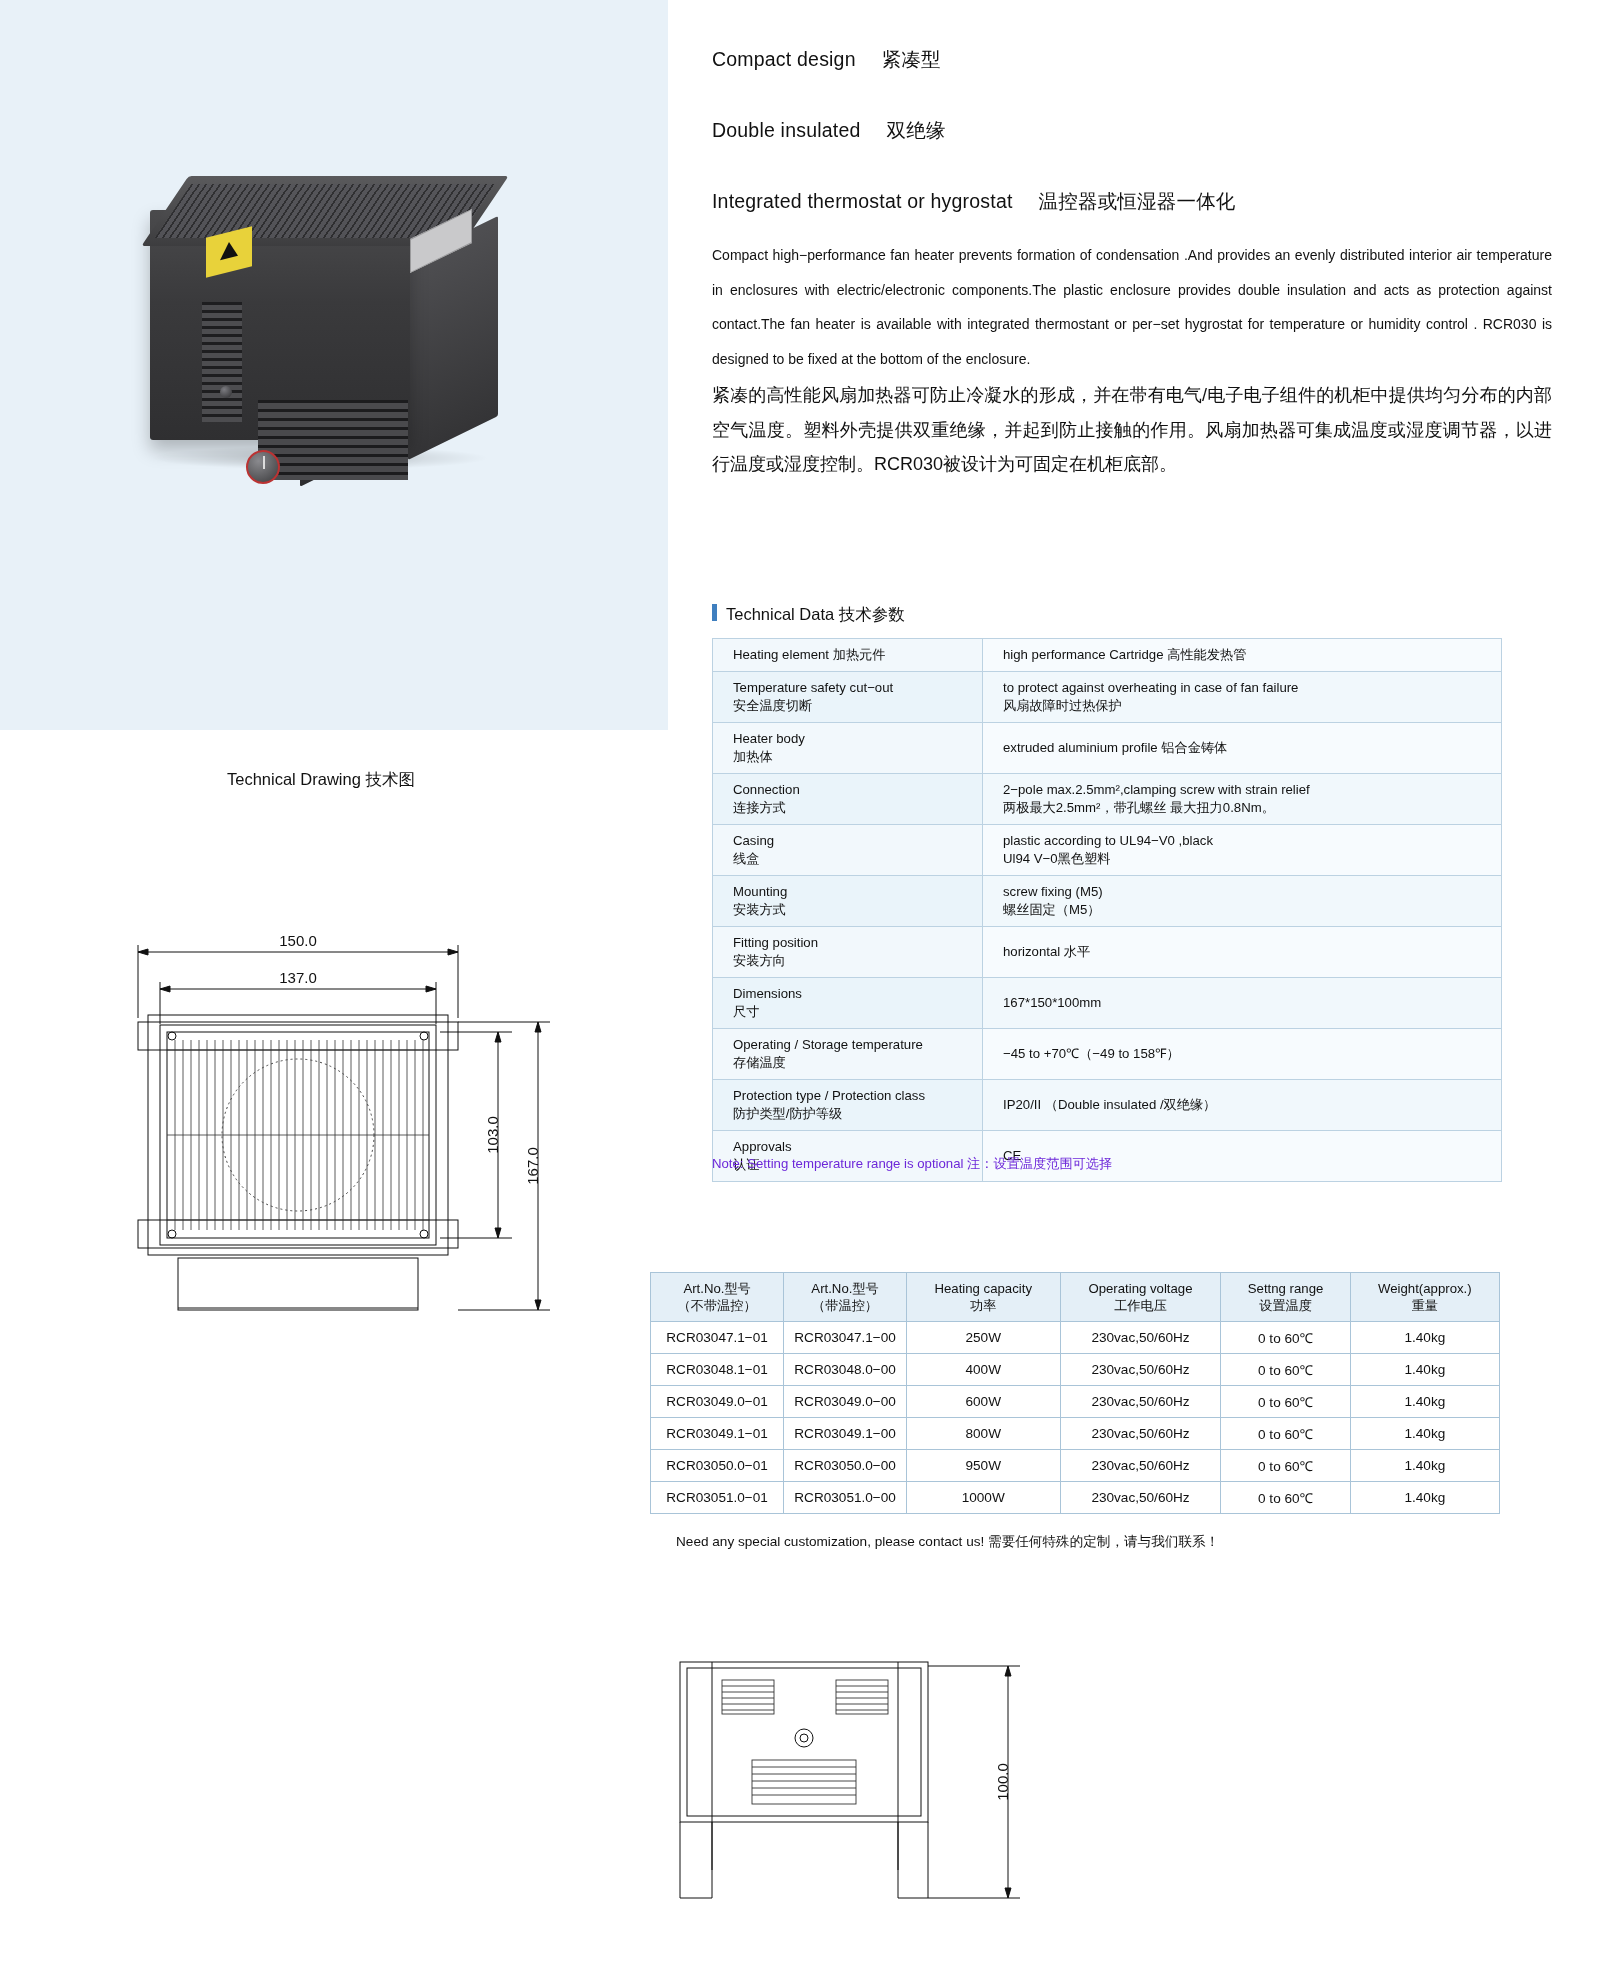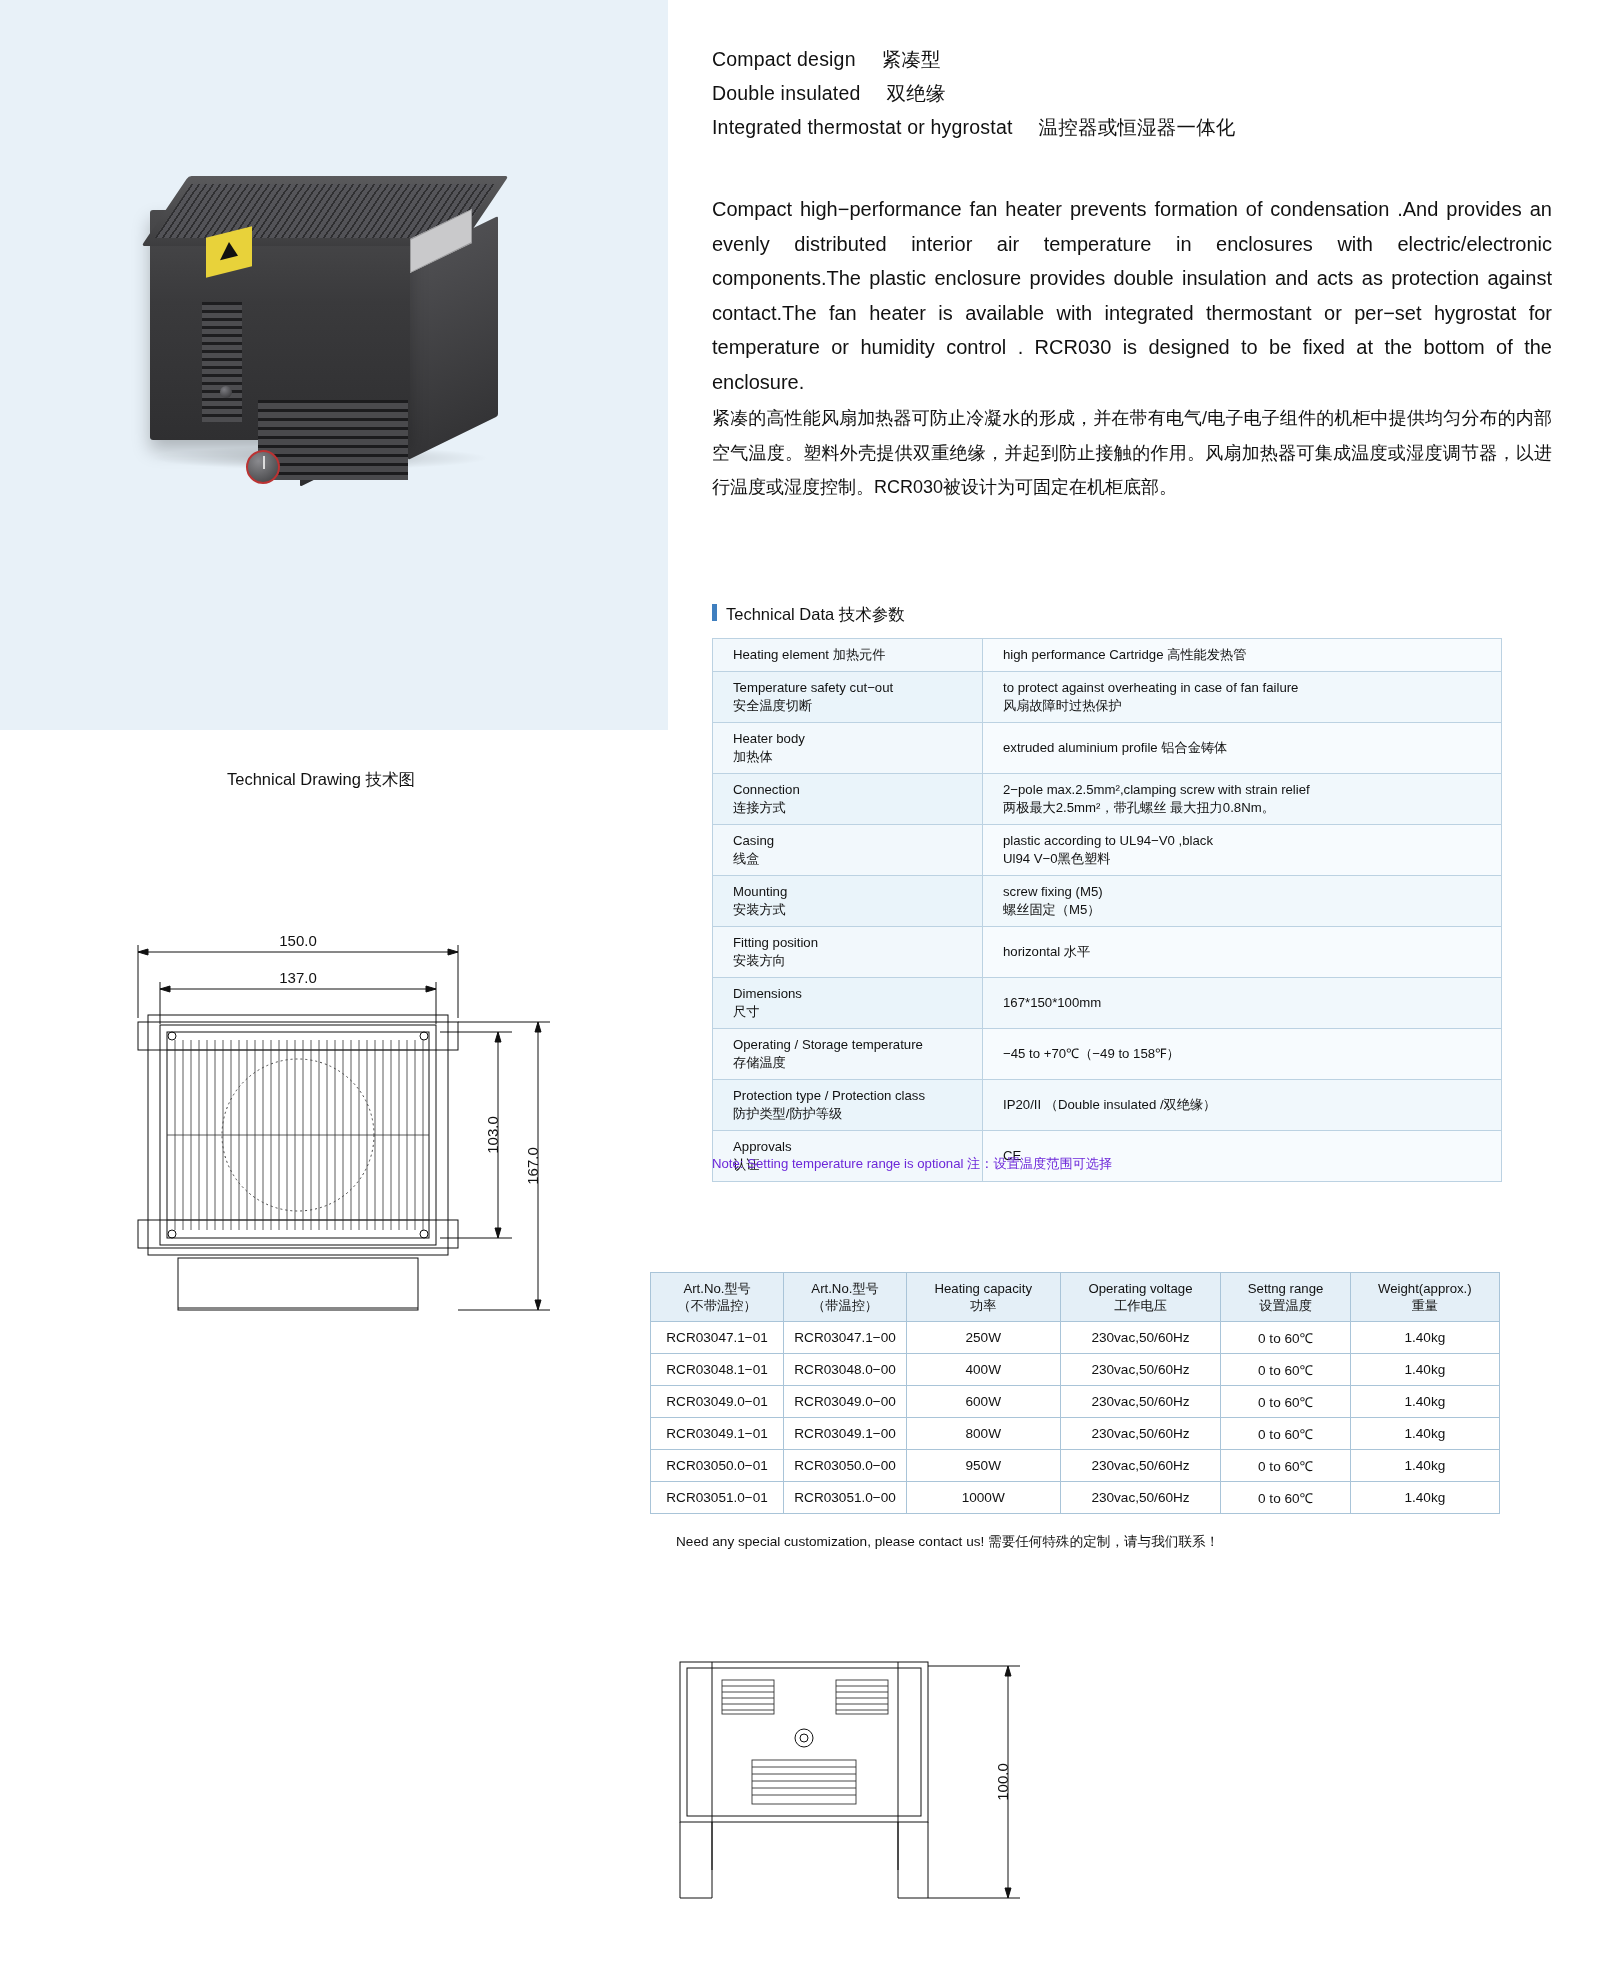--- a/index.html
+++ b/index.html
@@ -133,27 +133,28 @@
   #right-col {
     position: absolute;
     left: 712px; top: 0;
     width: 888px;
   }
   .headline {
     font-size: 19.5px;
     line-height: 34px;
     color: #111;
     letter-spacing: .2px;
+    margin-top: 37px;
   }
   .headline .cn { margin-left: 26px; }
   #headlines { margin-top: 42px; }
 
   #body-para {
-    margin-top: 48px;
-    font-size: 20px;
+    margin-top: 20px;
+    font-size: 14px;
     line-height: 34.5px;
     text-align: justify;
     color: #111;
     width: 840px;
   }
   #body-para-cn {
     margin-top: 2px;
     font-size: 18px;
     line-height: 34.5px;
     text-align: justify;

